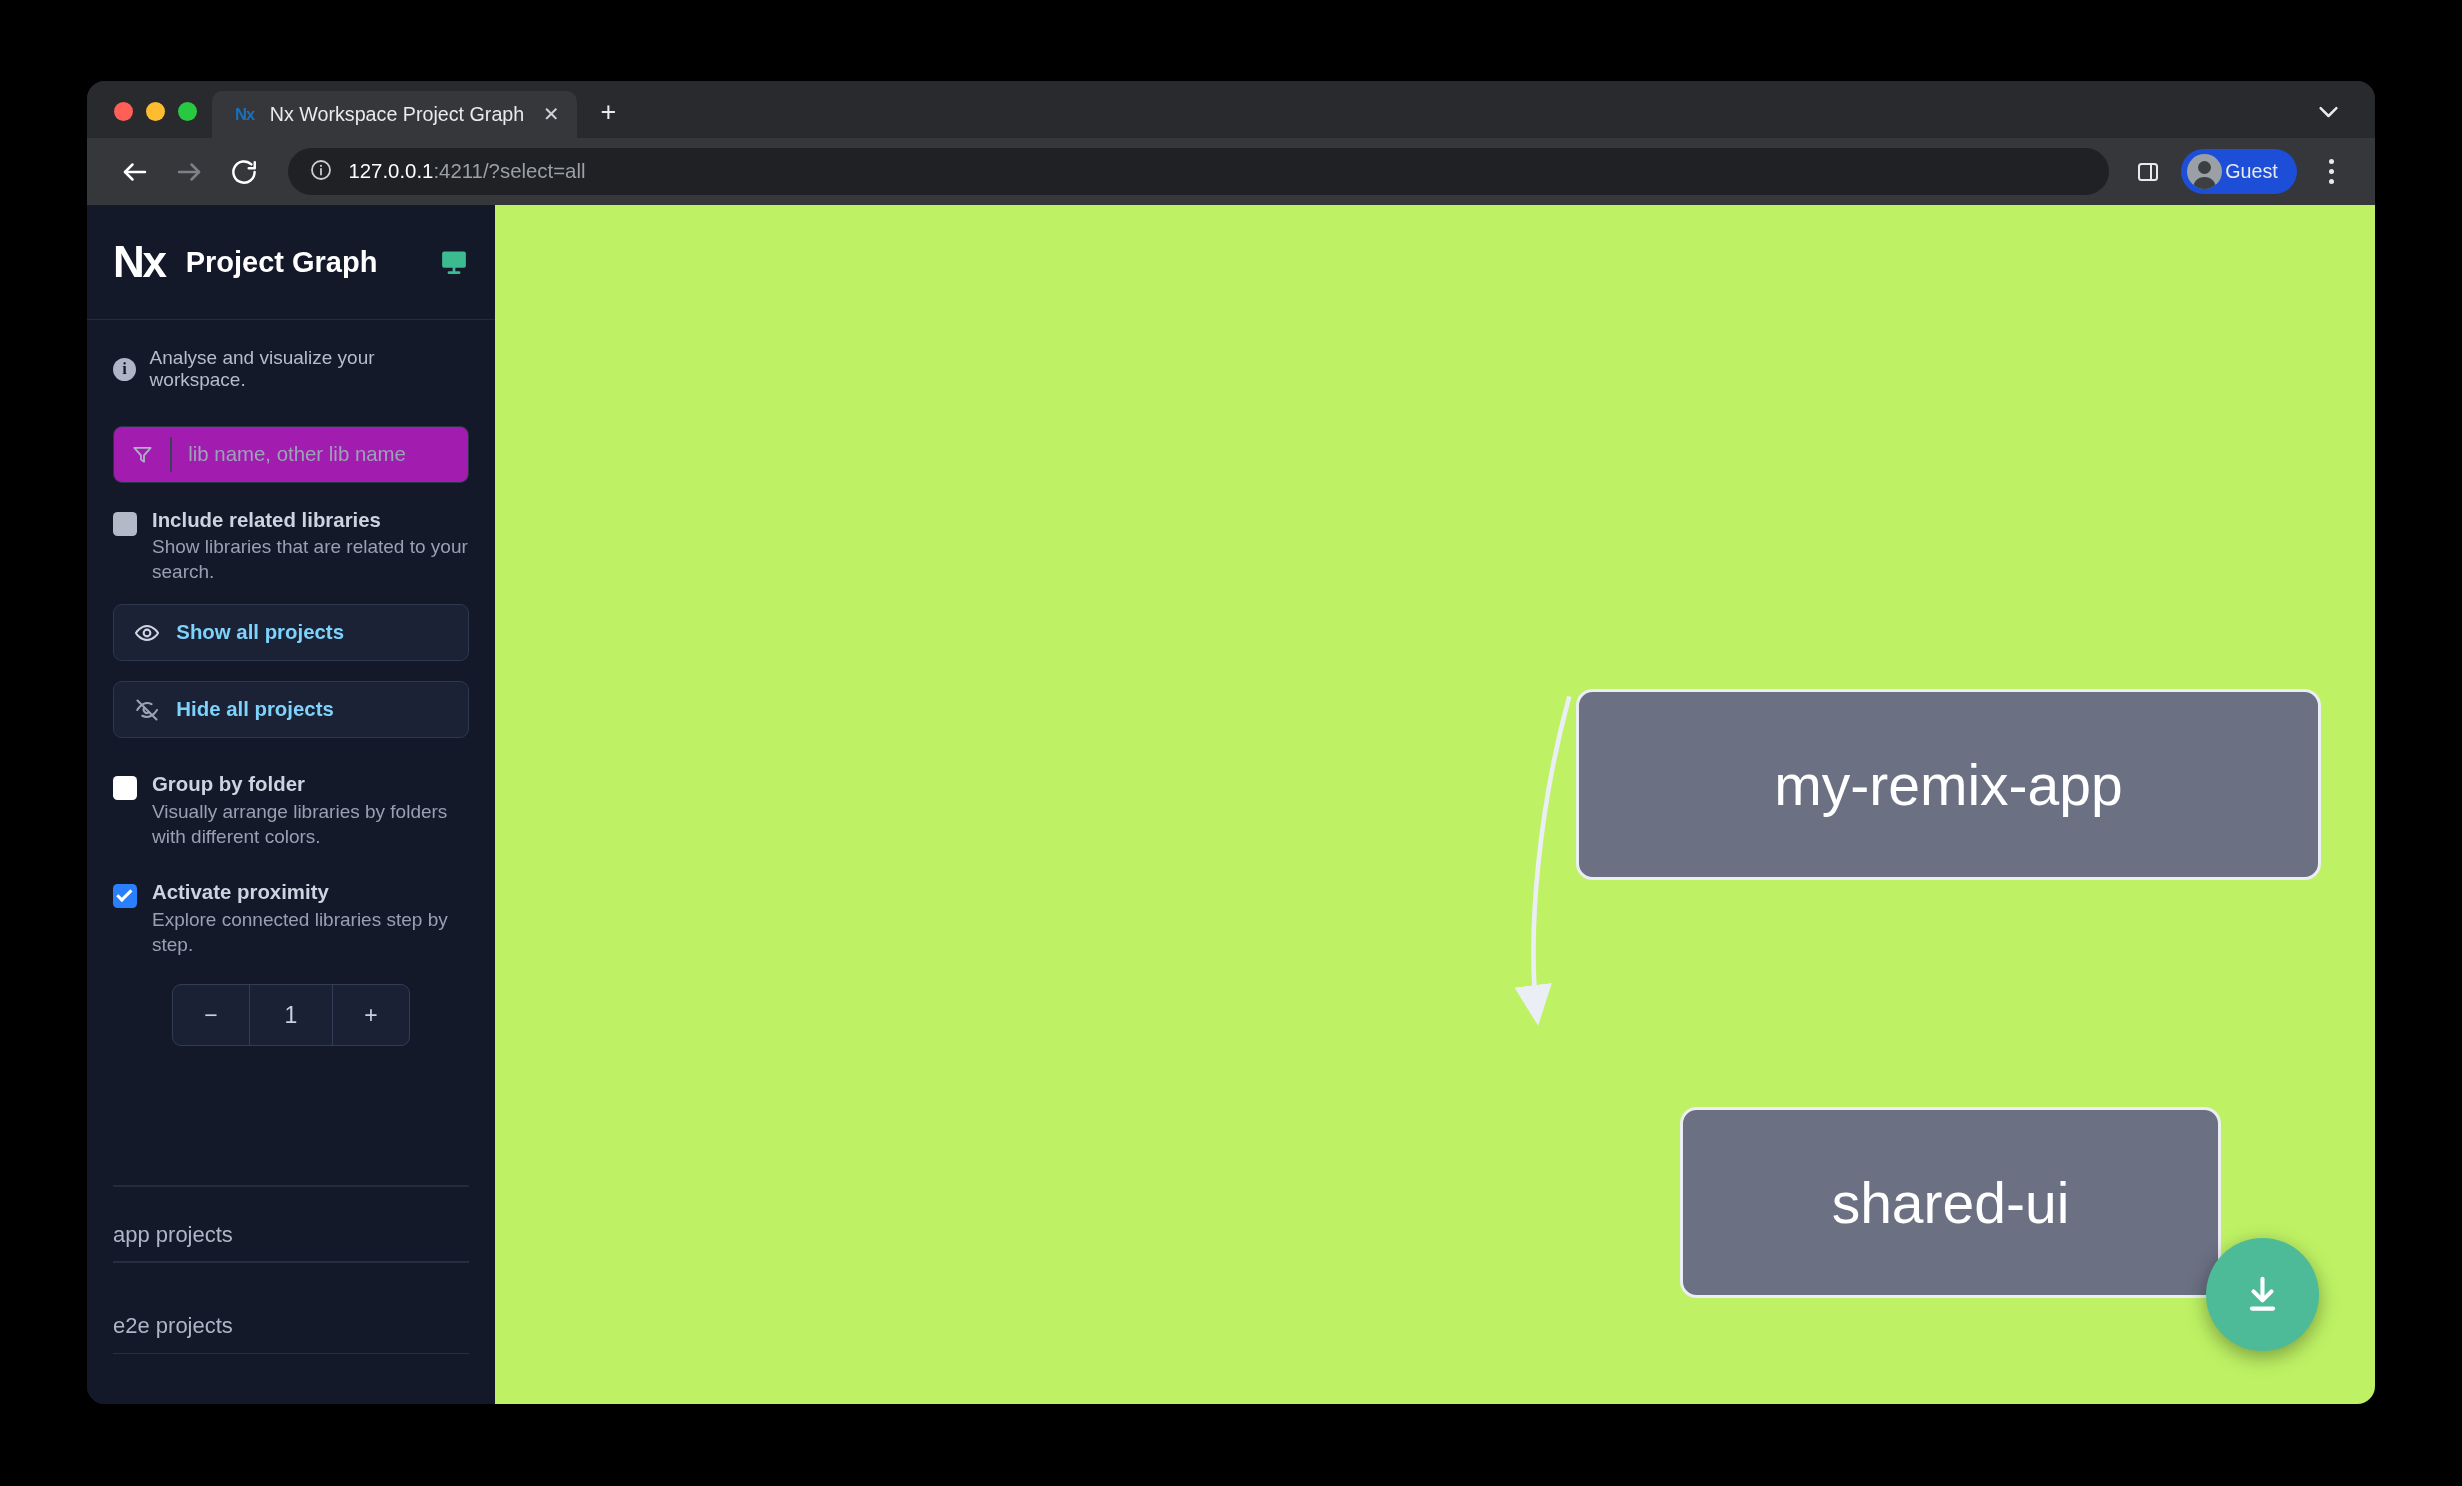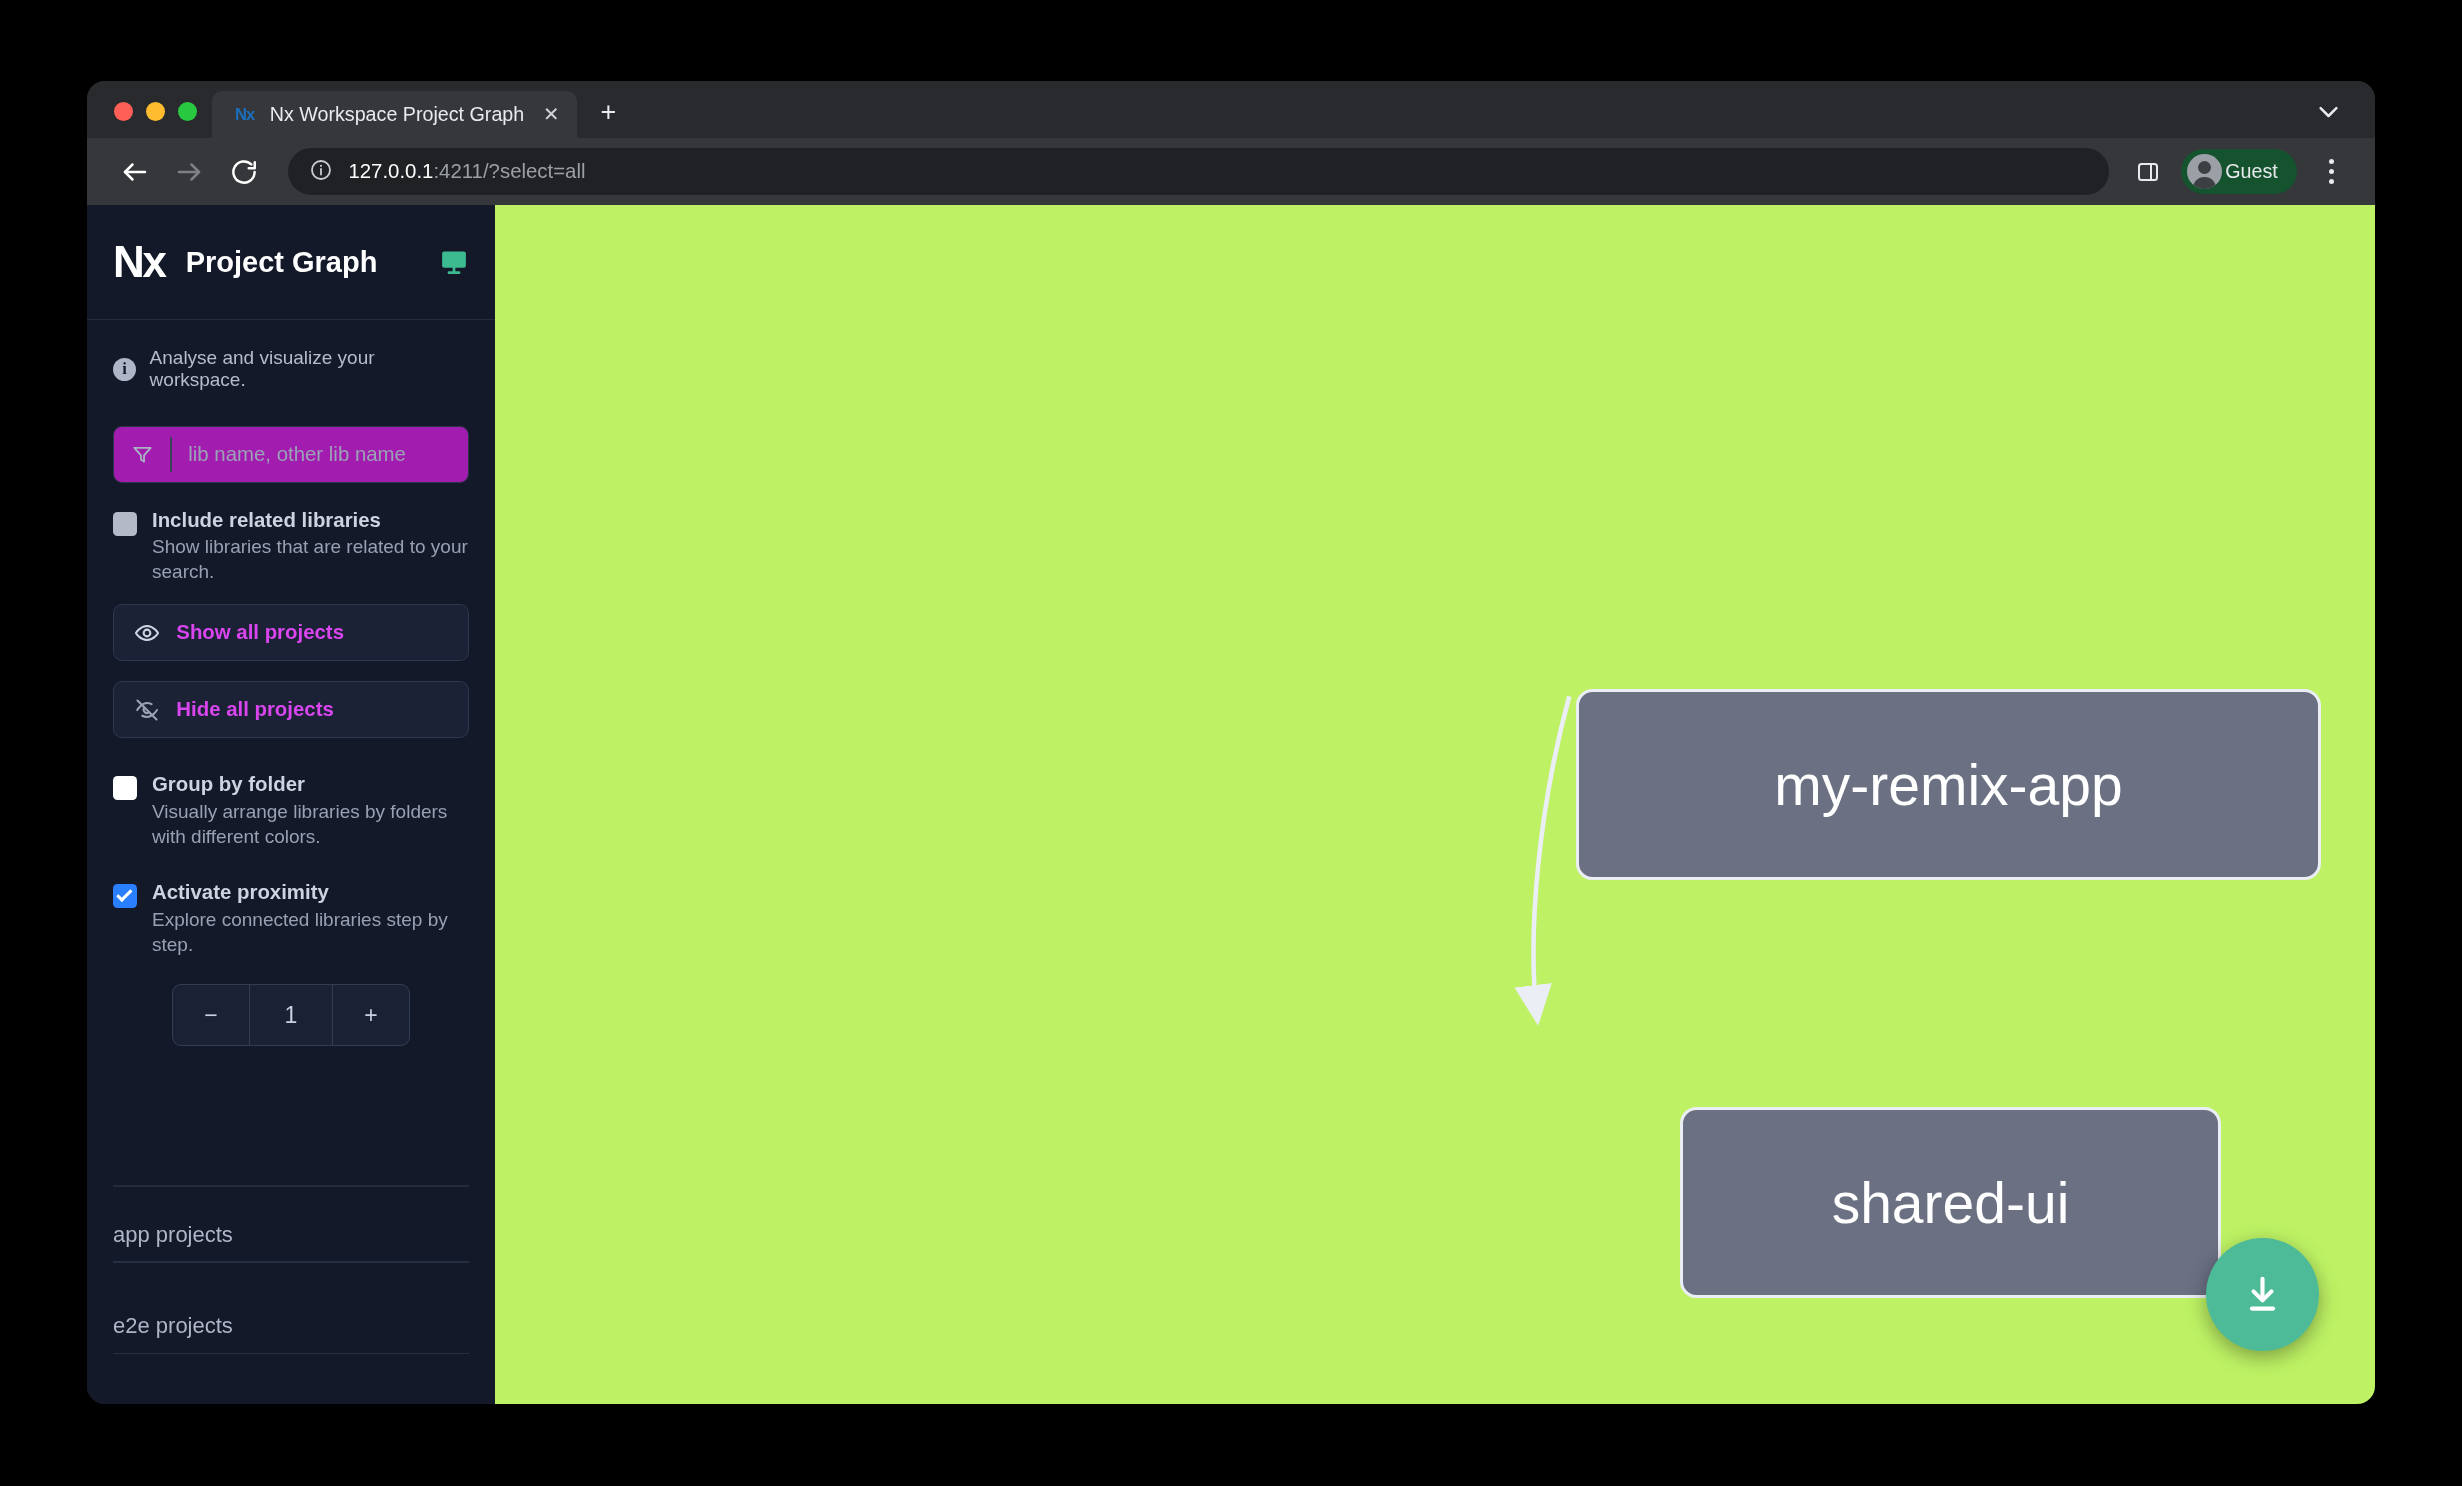--- a/index.html
+++ b/index.html
@@ -118,21 +118,21 @@
   .tb-icon {
     width: 42px; height: 42px;
     display: flex; align-items: center; justify-content: center;
     flex: 0 0 auto;
   }
   .profile-chip {
     display: flex; align-items: center; gap: 3px;
     height: 45px;
     padding: 0 19.7px 0 6px;
     border-radius: 26px;
-    background: #14532d;
+    background: #1d4ed8;
     flex: 0 0 auto;
     margin-left: 4.5px;
   }
   .avatar {
     width: 35px; height: 35px; border-radius: 50%;
     background: #9aa0a6;
     display: flex; align-items: center; justify-content: center;
     position: relative; overflow: hidden;
   }
   .avatar::before {
@@ -233,21 +233,21 @@
   .opt-desc  { font-size: 19px; color: #98a0b2; line-height: 1.3; margin-top: 3.8px; max-width: 318px; }
 
   .pill-btn {
     display: flex; align-items: center; gap: 16.6px;
     height: 57px;
     margin-top: 19.7px;
     padding: 0 19.7px;
     background: #1b2235;
     border: 1.5px solid #2e3750;
     border-radius: 9px;
-    color: #d946ef;
+    color: #7dd3fc;
     font-size: 20.4px; font-weight: 700;
   }
   .pill-btn .bi { width: 26px; height: 26px; flex: 0 0 auto; }
 
   .stepper {
     display: flex;
     width: 238px;
     height: 62px;
     margin: 27px auto 0 auto;
     border: 1.5px solid #333c55;

